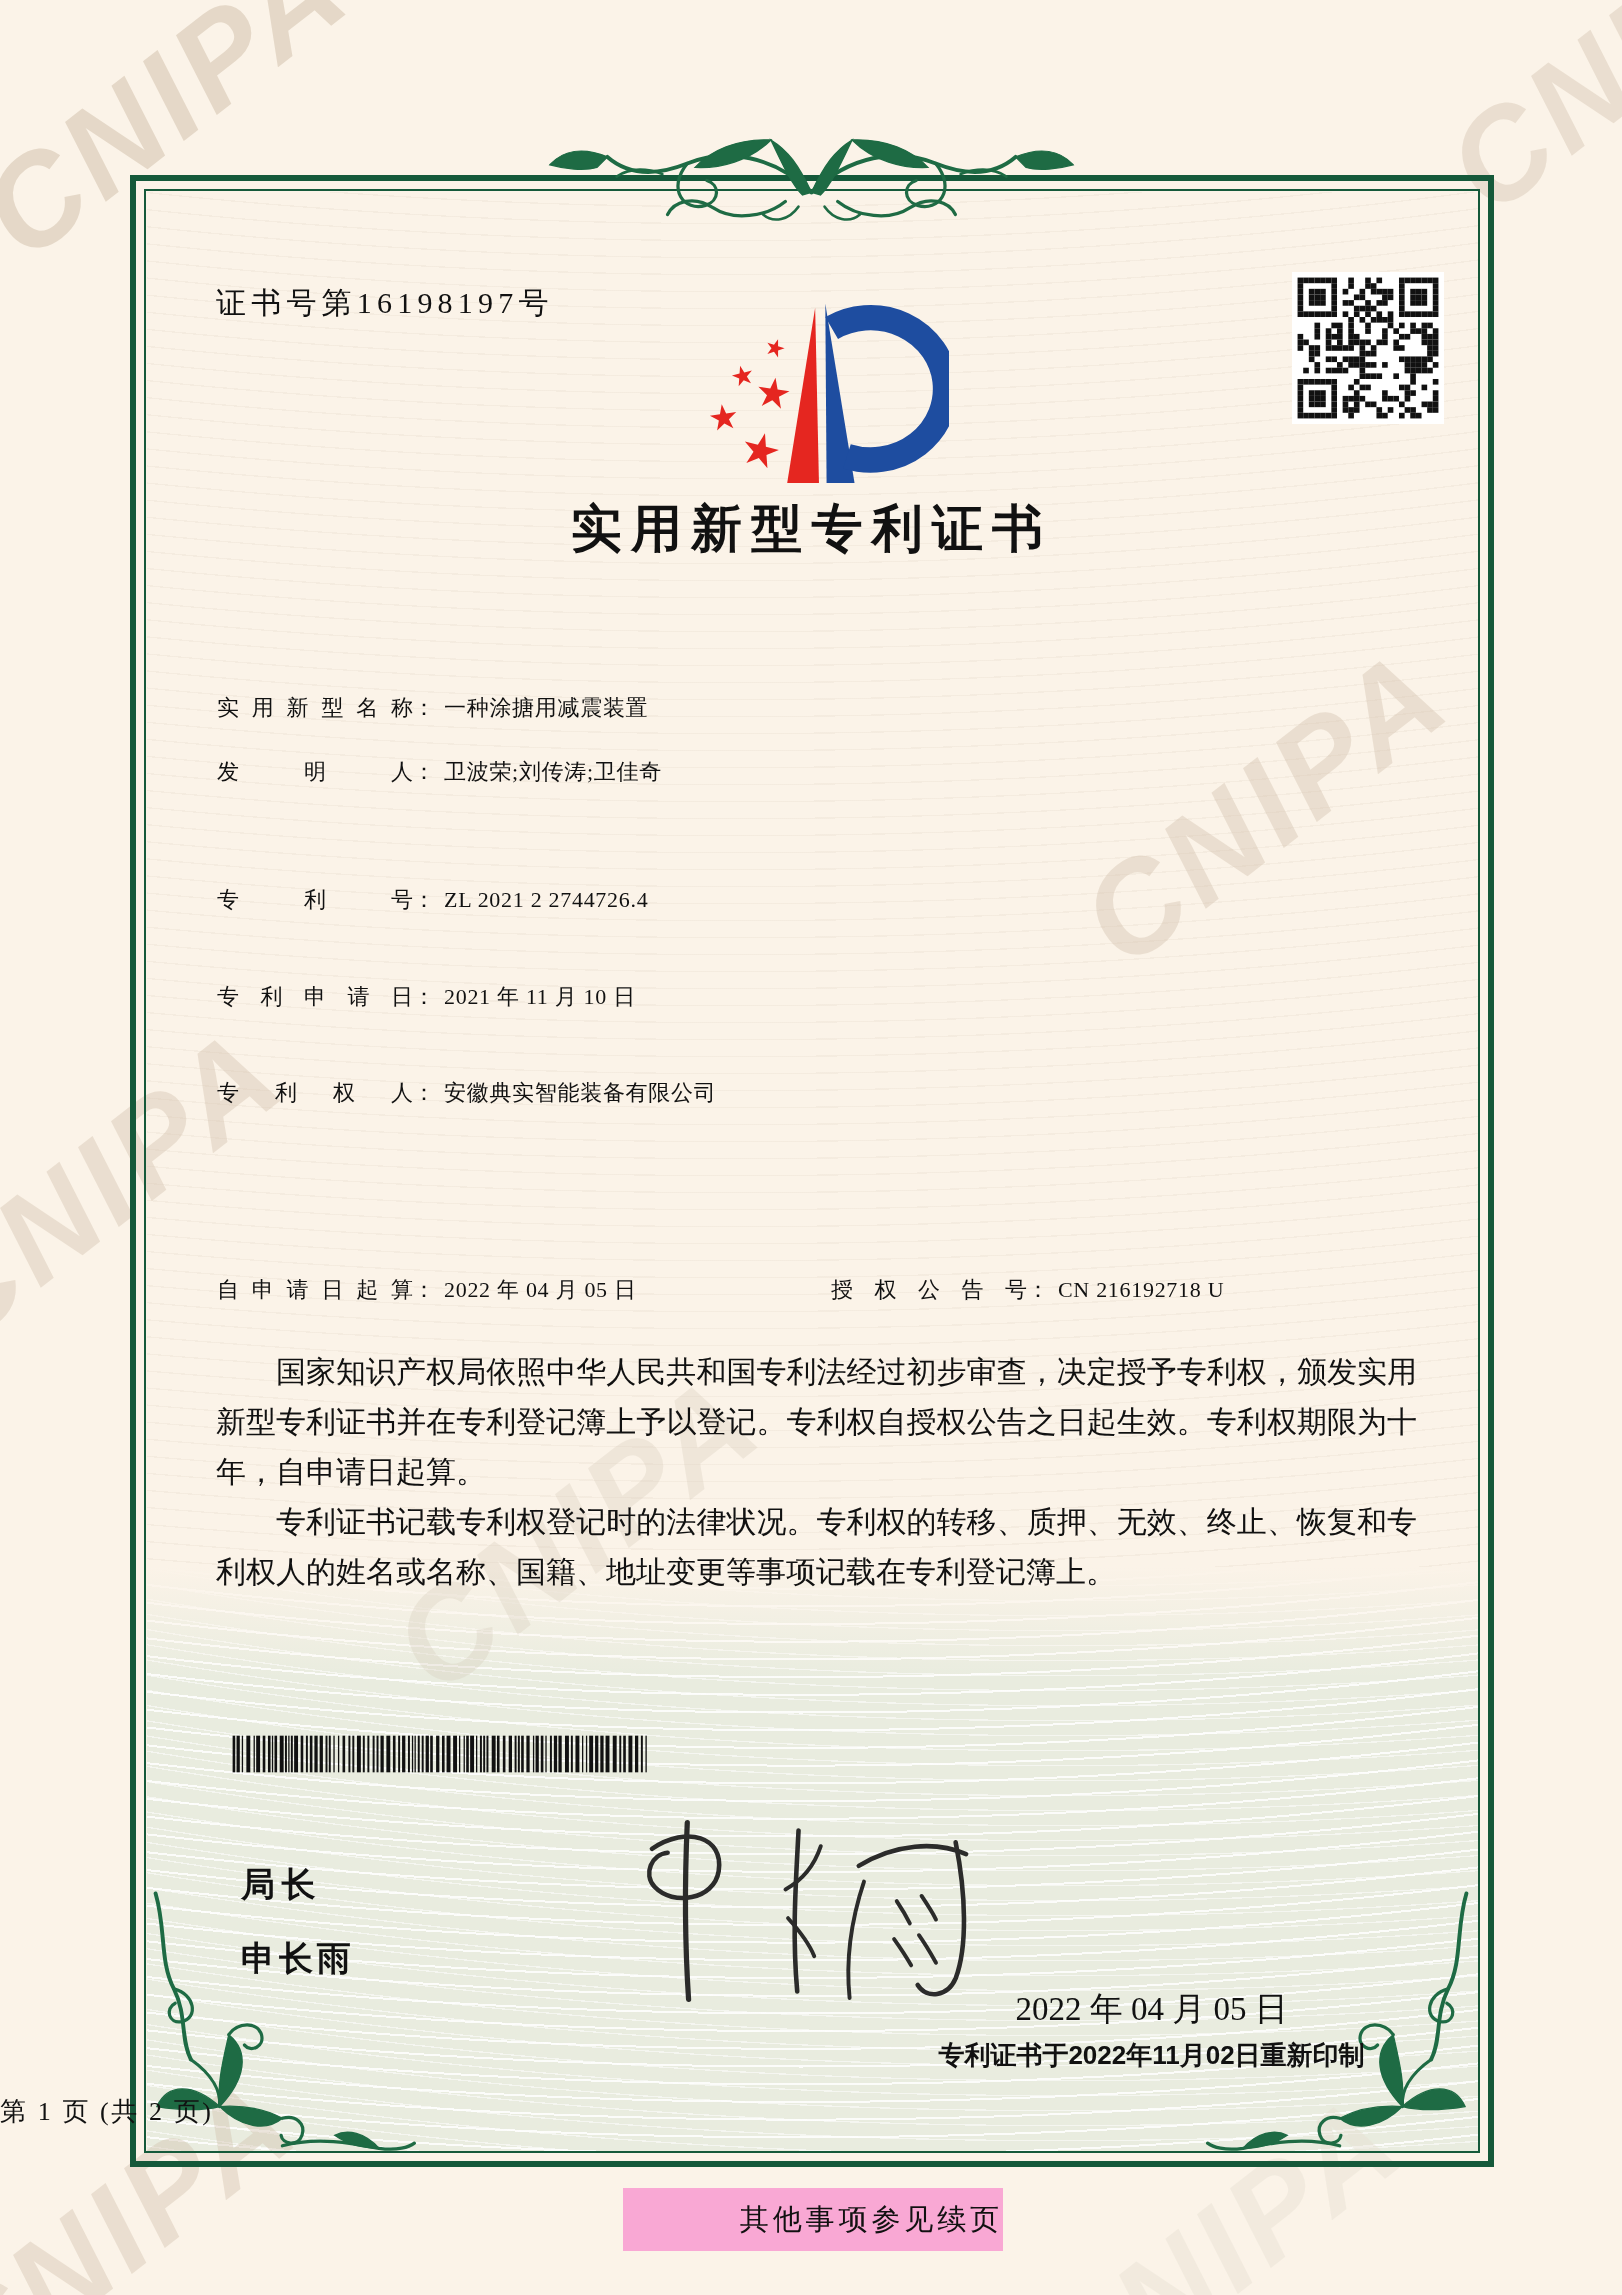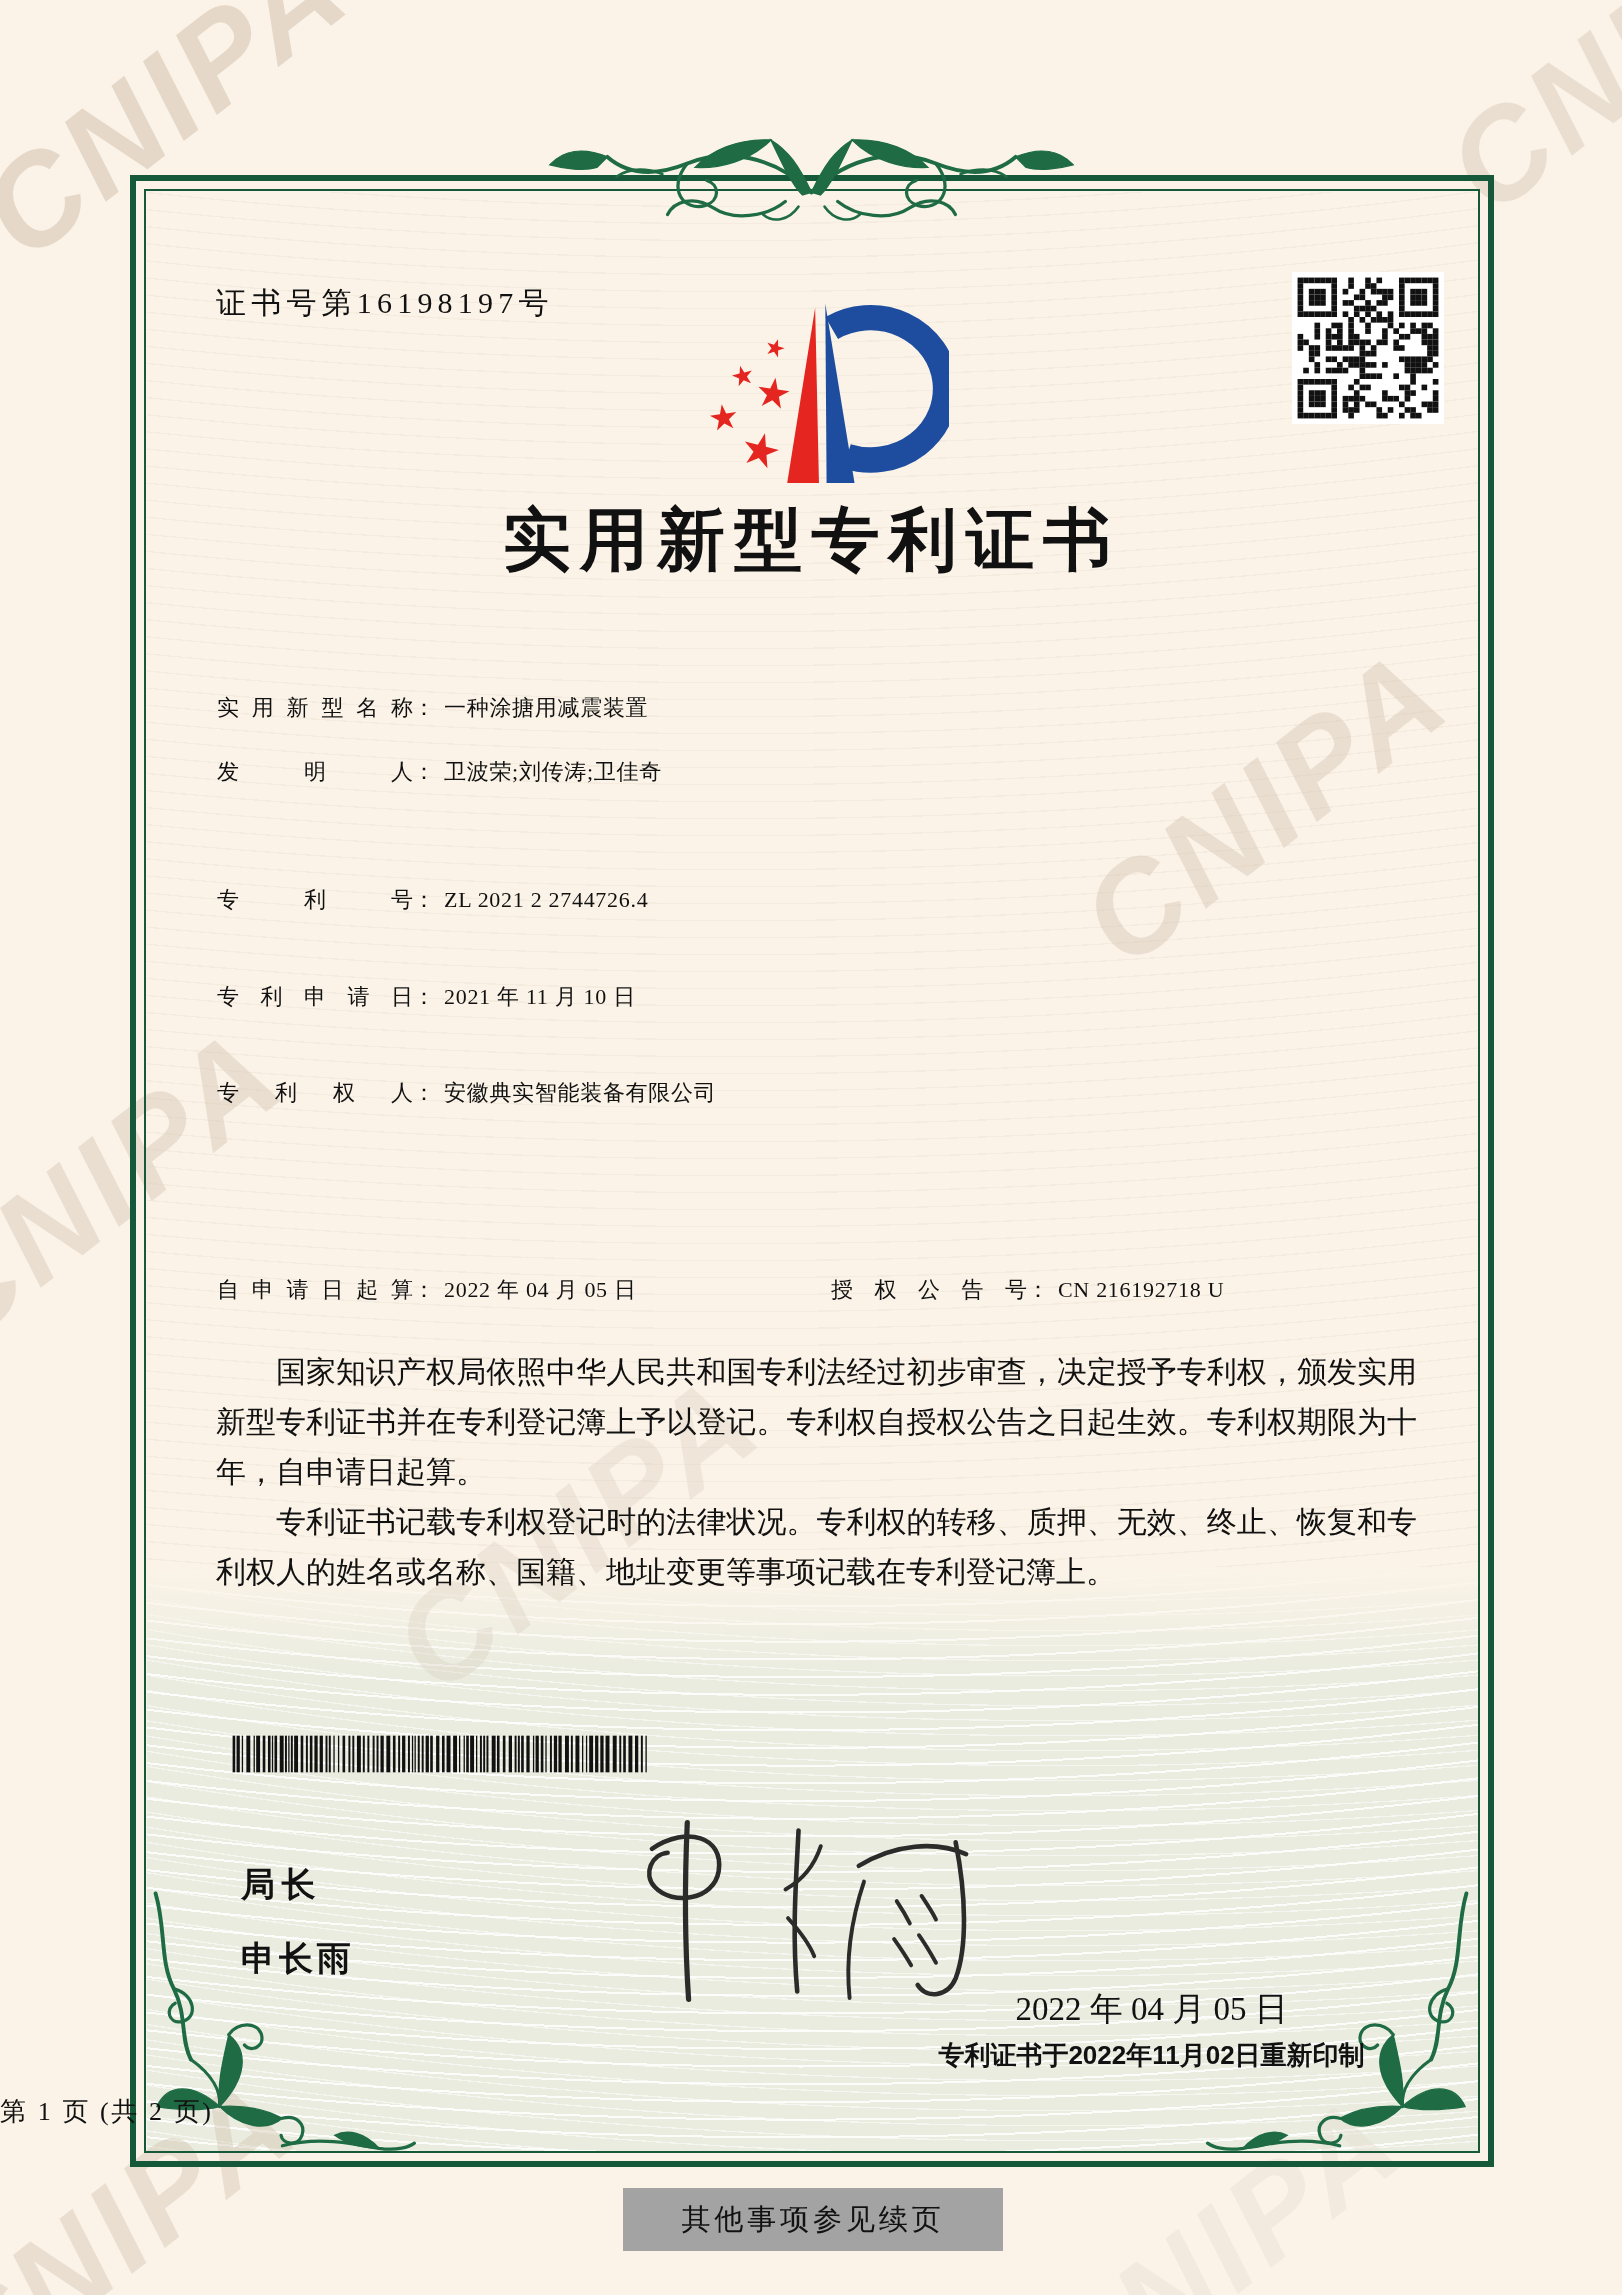--- a/index.html
+++ b/index.html
@@ -25,21 +25,21 @@
   .frame{position:absolute;left:130px;top:175px;width:1364px;height:1992px;z-index:2;
          border:6.5px solid #15593a;box-sizing:border-box;pointer-events:none;}
   .frame-in{position:absolute;left:7.9px;top:7.9px;right:7.9px;bottom:7.9px;border:2px solid #15593a;}
 
   .orn{position:absolute;z-index:3;pointer-events:none;}
 
   
   .certno{position:absolute;left:216px;top:283px;font-size:30px;letter-spacing:5.2px;z-index:6;}
   .logo{position:absolute;left:694px;top:267px;z-index:6;}
   .qr{position:absolute;left:1292px;top:272px;width:152px;height:152px;background:#fff;z-index:6;}
-  .title{position:absolute;left:0;top:495px;width:1623px;text-align:center;font-size:68px;
+  .title{position:absolute;left:0;top:495px;width:1623px;text-align:center;font-size:51px;
          font-weight:bold;letter-spacing:9.2px;z-index:6;}
 
   
   .frow{position:absolute;left:217px;font-size:22px;line-height:41px;z-index:6;}
   .f-label{display:inline-block;width:196px;text-align:justify;text-align-last:justify;vertical-align:top;}
   .f-colon{display:inline-block;width:31px;vertical-align:top;}
   .f-value{letter-spacing:0.7px;vertical-align:top;}
   .addr-value{display:inline-block;width:789px;vertical-align:top;}
   .grant2{position:absolute;left:614px;top:0;white-space:nowrap;}
 
@@ -52,22 +52,22 @@
 
   .signer-title{position:absolute;left:241px;top:1862px;font-size:34px;font-weight:bold;letter-spacing:6.5px;z-index:6;}
   .signer-name{position:absolute;left:241px;top:1936px;font-size:34px;font-weight:bold;letter-spacing:3.9px;z-index:6;}
   .signature{position:absolute;left:589px;top:1803px;z-index:6;}
 
   .issue-date{position:absolute;left:890px;top:1987px;width:523px;text-align:center;font-size:33px;z-index:6;}
   .reprint{position:absolute;left:890px;top:2038px;width:523px;text-align:center;font-size:26px;
            font-weight:bold;font-family:"Liberation Sans",sans-serif;z-index:6;}
   .pageinfo{position:absolute;left:0;top:2094px;width:1623px;text-align:left;font-size:26px;letter-spacing:2.6px;z-index:6;}
 
-  .contband{position:absolute;left:623px;top:2188px;width:380px;height:63px;background:#a3a3a3;z-index:6;
-            display:flex;align-items:center;justify-content:center;}
+  .contband{position:absolute;left:623px;top:2188px;width:380px;height:63px;background:#f9a8d4;z-index:6;
+            display:flex;align-items:center;justify-content:flex-end;}
   .contband span{font-size:29px;letter-spacing:3.9px;}
 </style>
 </head>
 <body>
 
 <div class="page">
 
   <div class="wm" style="left:-46px;top:26px;color:rgba(208,190,168,.5);">CNIPA</div>
   <div class="wm" style="left:1420px;top:-19.6px;">CNIPA</div>
   <div class="wm" style="left:1054px;top:733px;">CNIPA</div>

